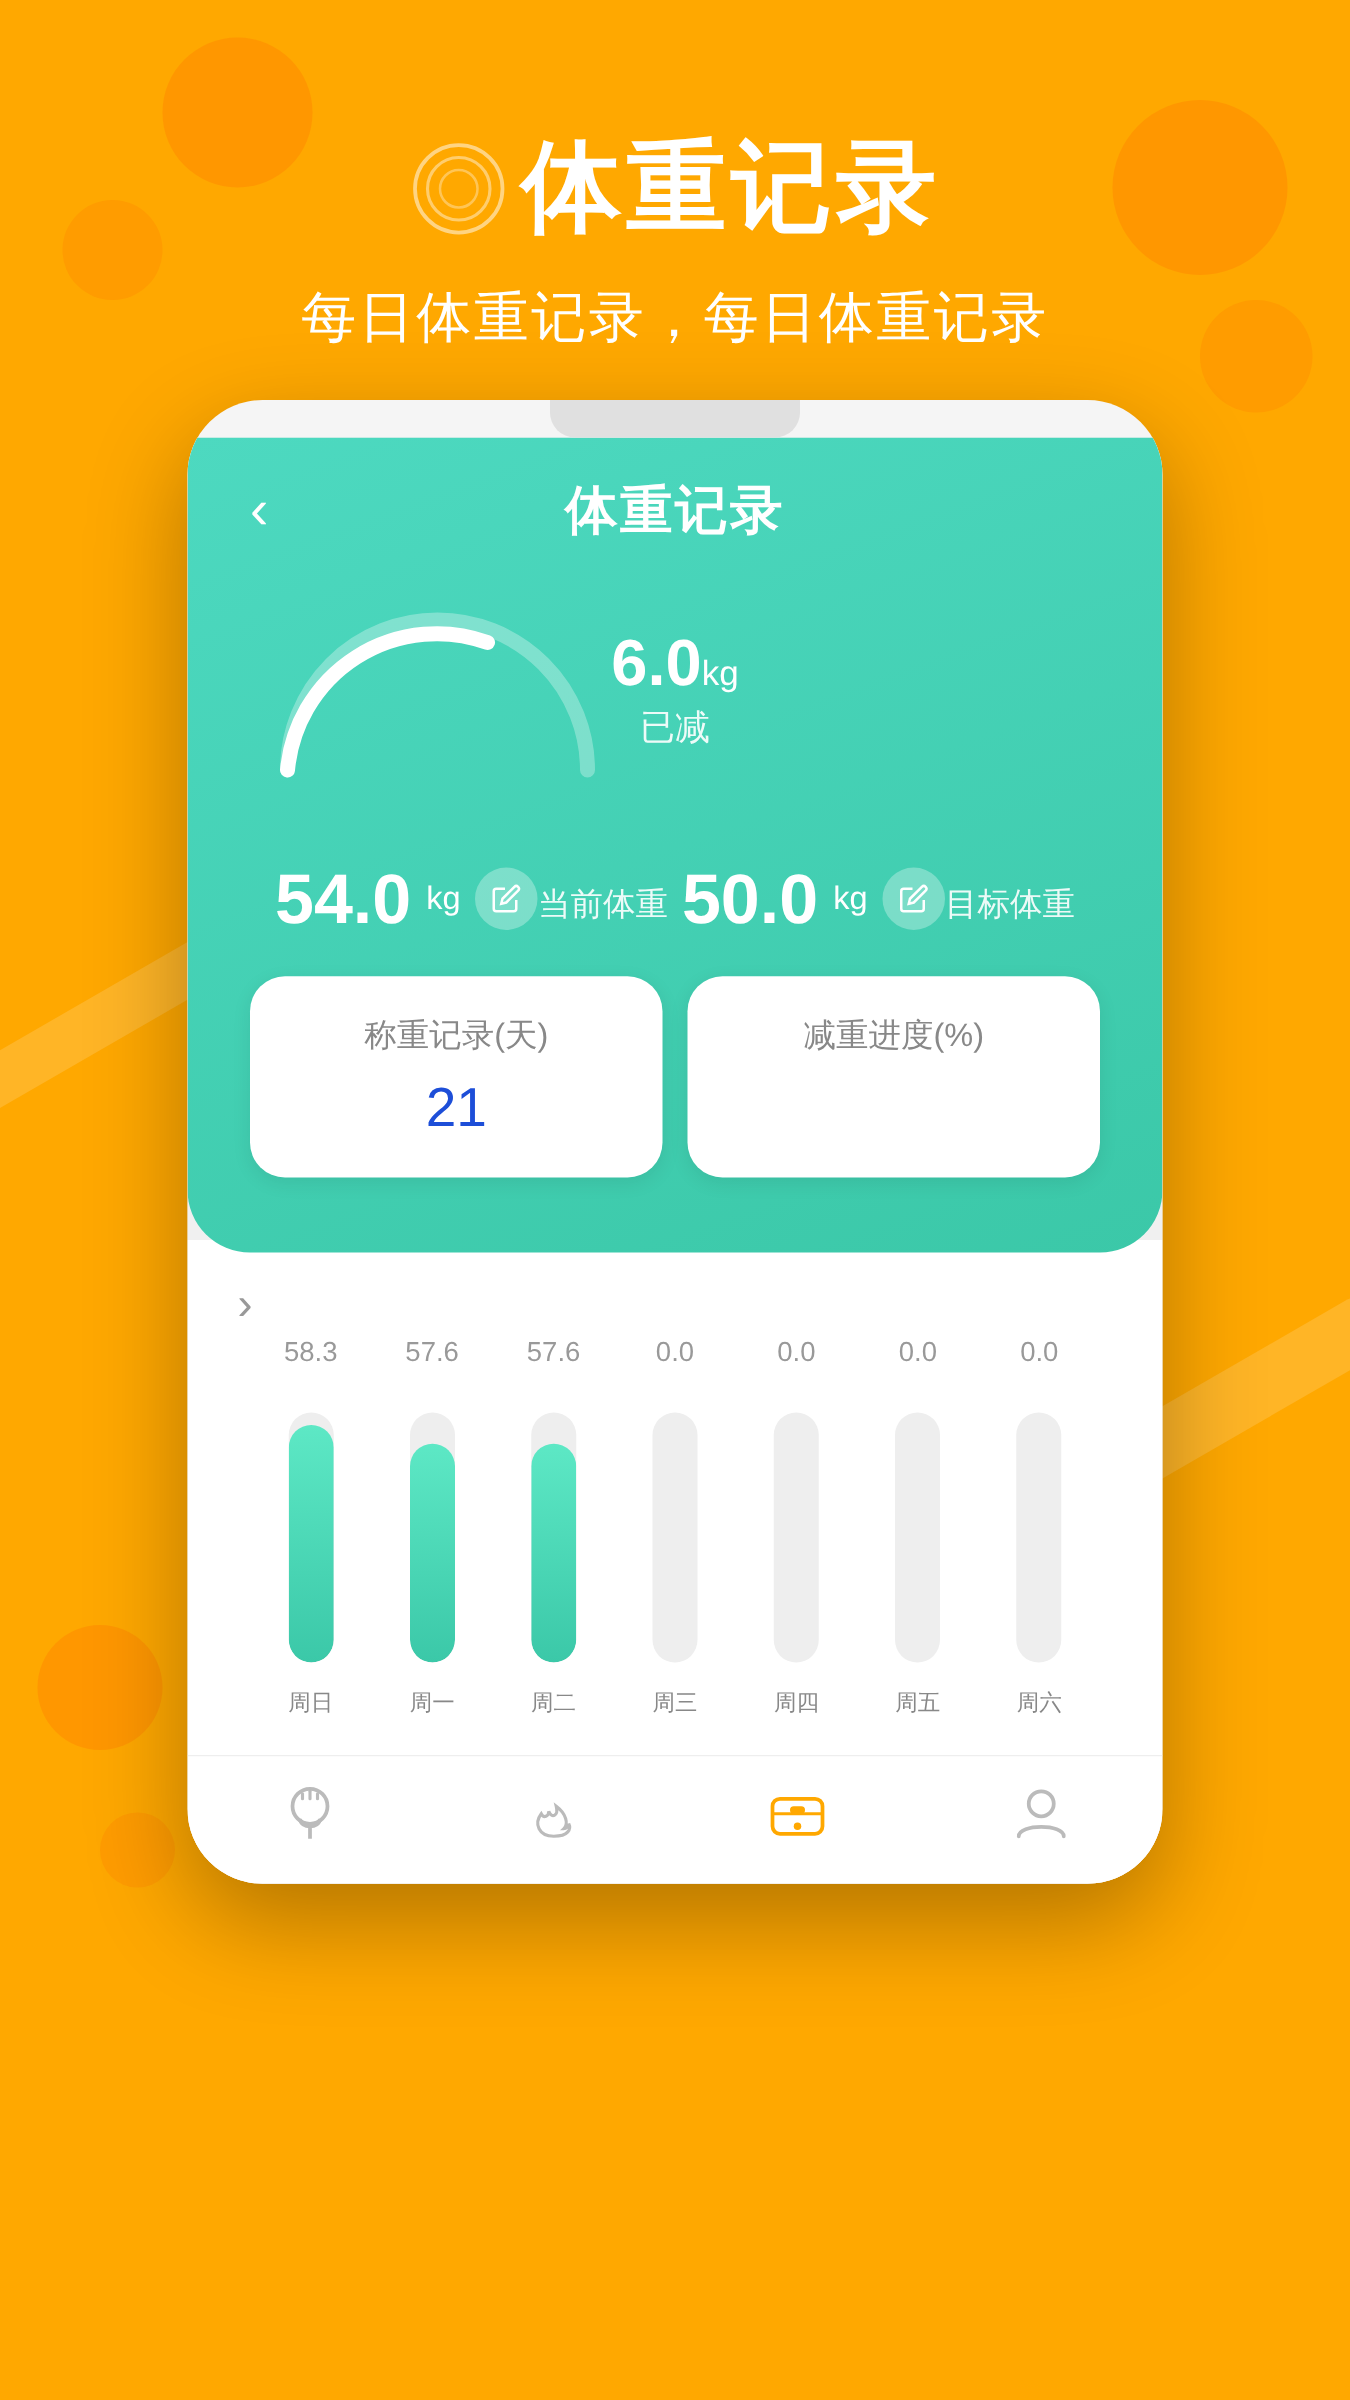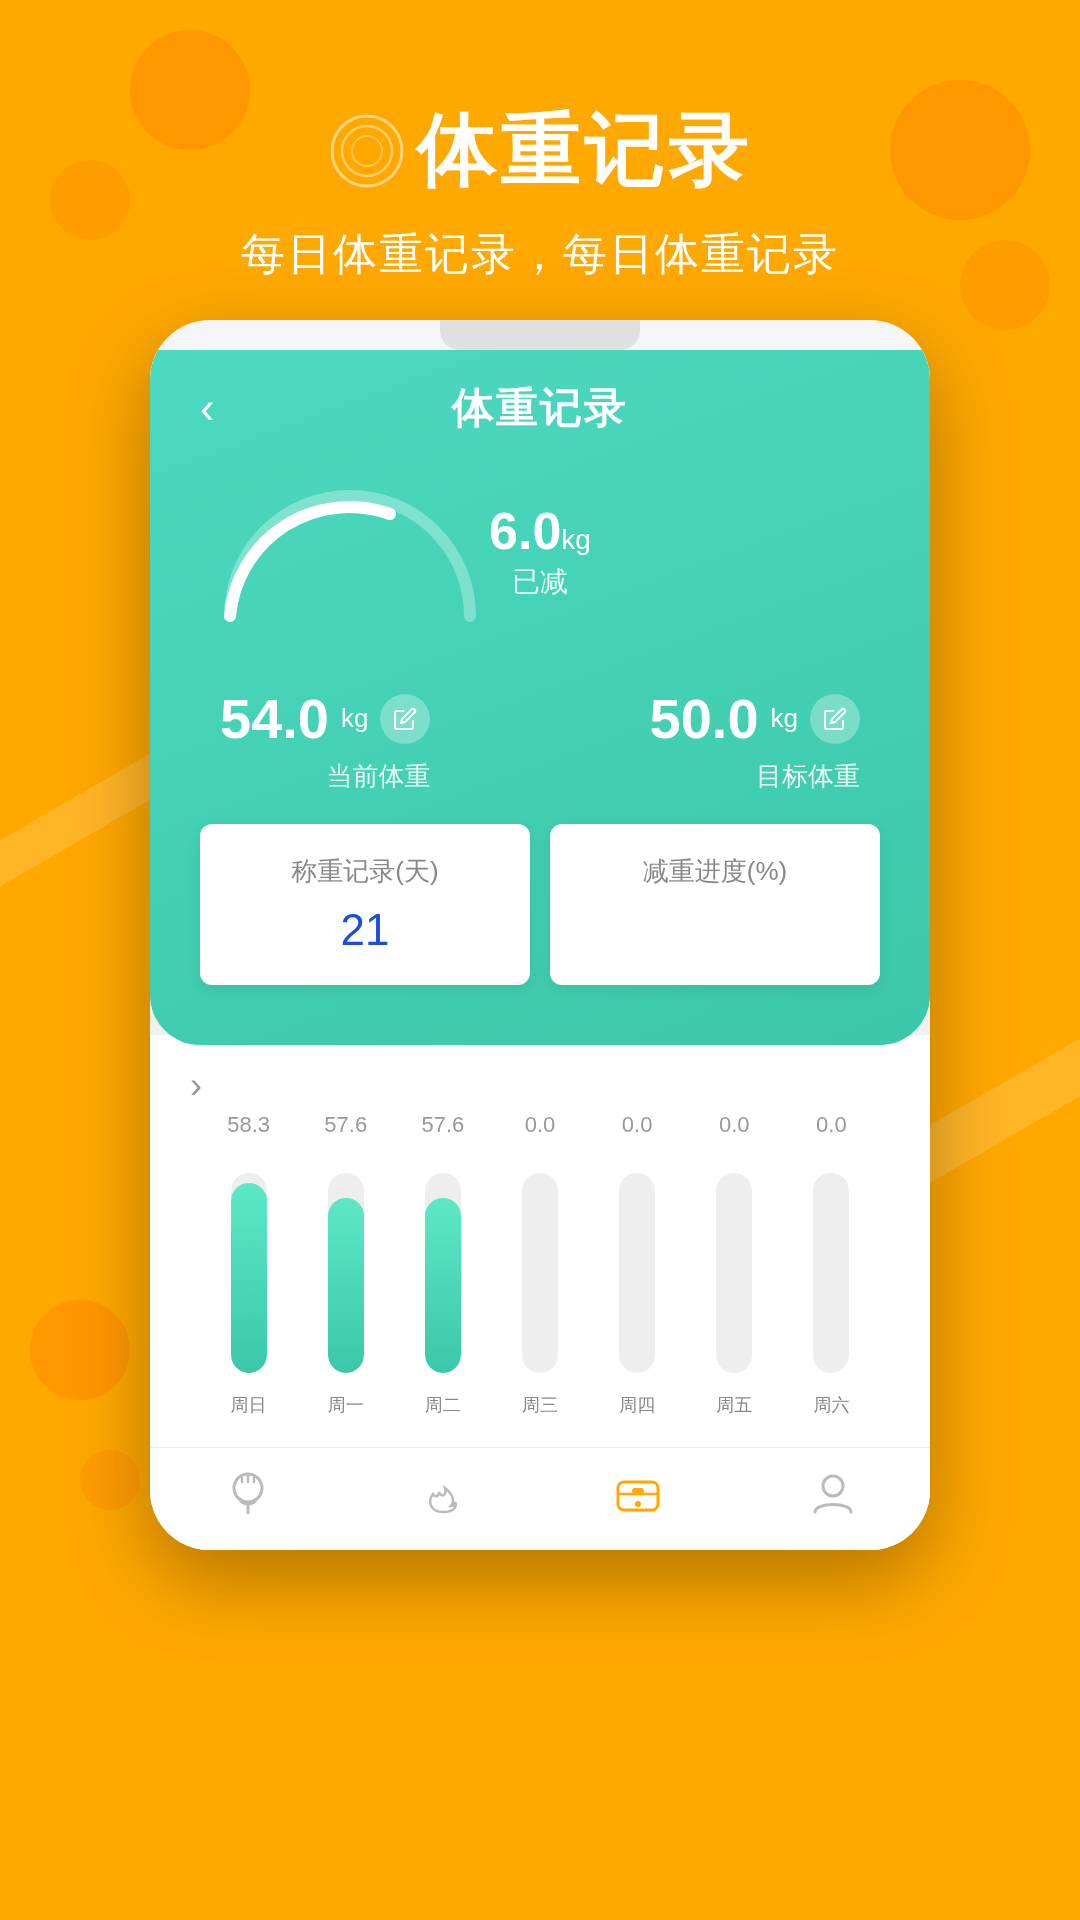--- a/index.html
+++ b/index.html
@@ -165,22 +165,22 @@
     
     .weight-stats {
       display: flex;
       justify-content: space-between;
       padding: 0 20px;
       margin-bottom: 30px;
     }
 
     .weight-stat {
       display: flex;
-      flex-direction: column;
-      align-items: flex-end;
+      flex-direction: row;
+      align-items: flex-start;
     }
 
     .weight-value-row {
       display: flex;
       align-items: center;
       gap: 12px;
     }
 
     .weight-value {
       font-size: 56px;
@@ -205,34 +205,34 @@
     }
 
     .edit-icon svg {
       width: 24px;
       height: 24px;
     }
 
     .weight-label {
       font-size: 26px;
       color: rgba(255,255,255,0.9);
-      margin-top: 8px;
+      margin-top: 20px;
     }
 
     
     .stats-cards {
       display: flex;
       gap: 20px;
       padding: 0 0 10px;
     }
 
     .stat-card {
       flex: 1;
       background: white;
-      border-radius: 12px;
+      border-radius: 28px;
       padding: 30px 20px;
       text-align: center;
       box-shadow: 0 4px 15px rgba(0,0,0,0.08);
     }
 
     .stat-card-label {
       font-size: 26px;
       color: #888;
       margin-bottom: 16px;
     }

